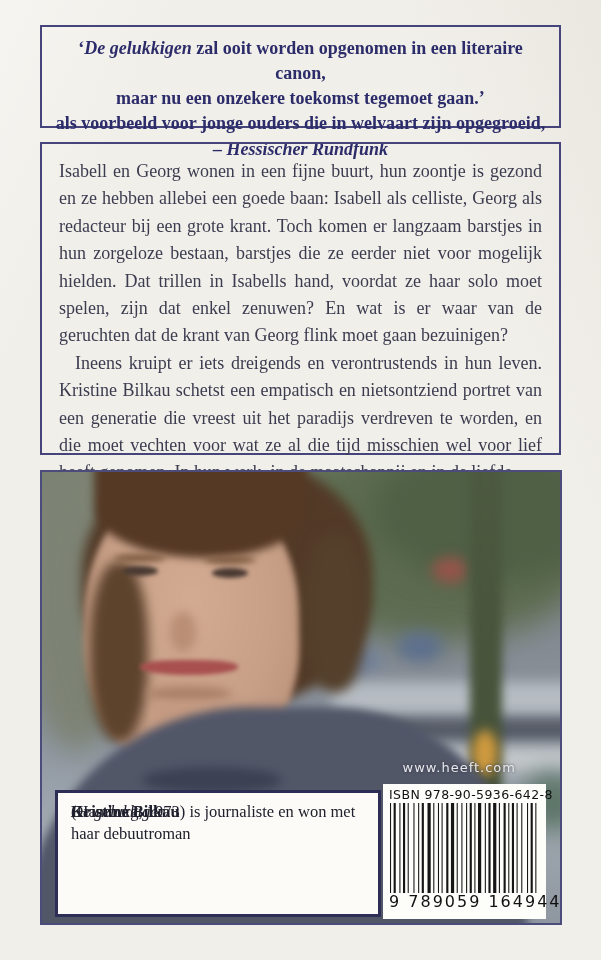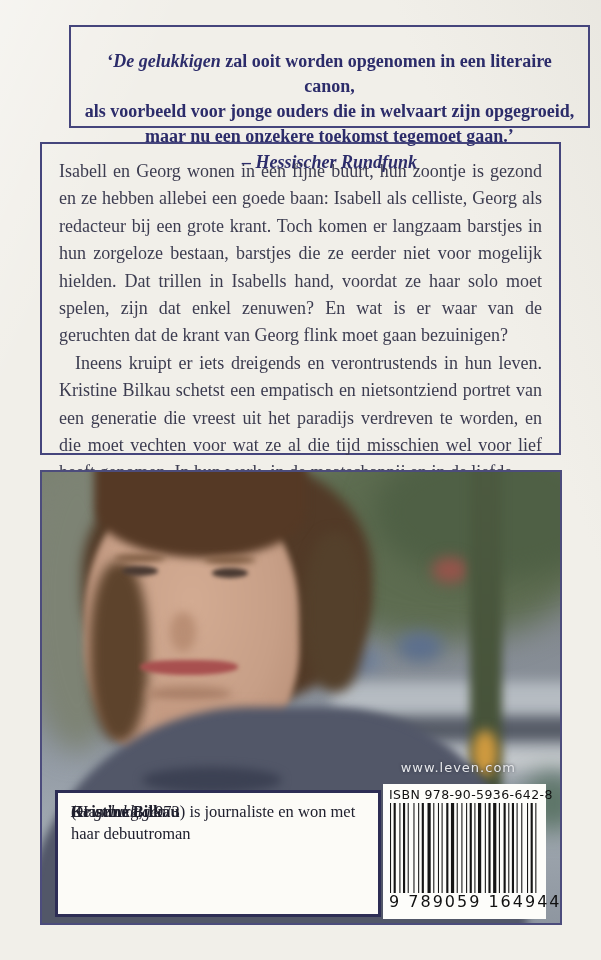--- a/index.html
+++ b/index.html
@@ -10,22 +10,22 @@
   }
   .page{position:absolute;inset:0;
     background:
       linear-gradient(115deg, rgba(255,255,255,.35) 0%, rgba(255,255,255,0) 18%),
       linear-gradient(250deg, rgba(220,218,210,.35) 0%, rgba(220,218,210,0) 22%),
       #f1efe9;
   }
   .framed{position:absolute;box-sizing:border-box;border:2px solid #45457c;background:transparent;}
 
   
-  .quote-box{left:40px;top:25px;width:521px;height:103px;padding:22px 10px;
-    text-align:center;color:#2c2c6a;font-weight:bold;font-size:18px;line-height:25px;margin-left:29px;}
+  .quote-box{left:40px;top:25px;width:521px;height:103px;padding:9px 10px;
+    text-align:center;color:#2c2c6a;font-weight:bold;font-size:18px;line-height:25px;}
   .quote-box .attr{font-weight:bold;font-style:italic;margin-top:1px;}
 
   
   .blurb-box{left:40px;top:142px;width:521px;height:313px;padding:14px 17px 2px 17px;
     color:#3c3c50;font-size:18px;line-height:27.4px;text-align:justify;}
   .blurb-box p{margin:0;}
   .blurb-box p.indent{text-indent:16px;}
 
   
   .photo{left:40px;top:470px;width:522px;height:455px;border:2px solid #4c4c7c;
@@ -82,22 +82,22 @@
   .bars{position:static;display:block;width:150px;height:90px;margin:1px auto 0 auto;}
   .barcode-number{position:static;display:block;font-size:16px;letter-spacing:2px;white-space:nowrap;margin-top:-1px;}
 </style>
 </head>
 <body>
 
 <div class="page">
 
   <div class="framed quote-box">
     <div><span>‘</span><i>De gelukkigen</i><span> zal ooit worden opgenomen in een literaire canon,</span></div>
+    <div>maar nu een onzekere toekomst tegemoet gaan.’</div>
     <div>als voorbeeld voor jonge ouders die in welvaart zijn opgegroeid,</div>
-    <div>maar nu een onzekere toekomst tegemoet gaan.’</div>
     <div class="attr">– Hessischer Rundfunk</div>
   </div>
 
   <div class="framed blurb-box">
     <p>Isabell en Georg wonen in een fijne buurt, hun zoontje is gezond en ze hebben allebei een goede baan: Isabell als celliste, Georg als redacteur bij een grote krant. Toch komen er langzaam barstjes in hun zorgeloze bestaan, barstjes die ze eerder niet voor mogelijk hielden. Dat trillen in Isabells hand, voordat ze haar solo moet spelen, zijn dat enkel zenuwen? En wat is er waar van de geruchten dat de krant van Georg flink moet gaan bezuinigen?</p>
     <p class="indent">Ineens kruipt er iets dreigends en verontrustends in hun leven. Kristine Bilkau schetst een empatisch en nietsontziend portret van een generatie die vreest uit het paradijs verdreven te worden, en die moet vechten voor wat ze al die tijd misschien wel voor lief heeft genomen. In hun werk, in de maatschappij en in de liefde.</p>
   </div>
 
   <div class="framed photo">
     <div class="bg-base"></div>
@@ -123,21 +123,21 @@
     <div class="brow-r"></div>
     <div class="eye-l"></div>
     <div class="eye-r"></div>
     <div class="nose"></div>
     <div class="lips"></div>
     <div class="chin-shadow"></div>
     <div class="neck"></div>
     <div class="sweater"></div>
     <div class="collar"></div>
 
-    <div class="website">www.leven.com</div>
+    <div class="website">www.heeft.com</div>
 
     <div class="bio-box">
       <b>Kristine Bilkau</b>
         <span> (Hamburg, 1973) is journaliste en won met haar debuutroman </span>
         <i>De gelukkigen</i>
     </div>
 
     <div class="barcode-box">
       <span class="isbn-label">ISBN 978-90-5936-642-8</span>
       <svg class="bars" id="barcode-bars" preserveAspectRatio="none" viewBox="0 0 161.59999999999997 100">

